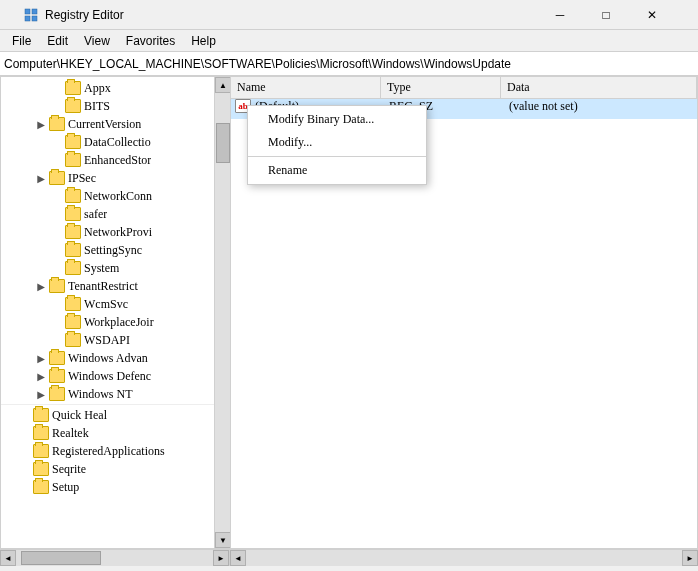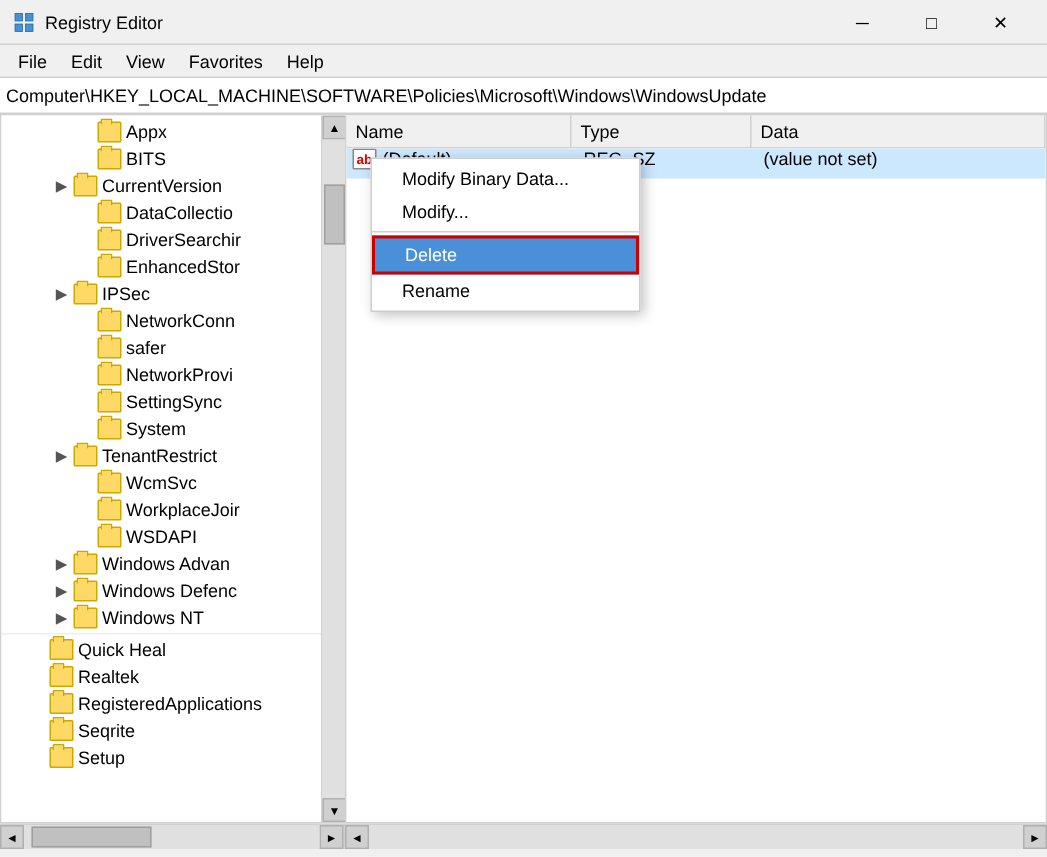--- a/index.html
+++ b/index.html
@@ -11,21 +11,21 @@
       height: 571px;
       overflow: hidden;
     }
 
     
     .title-bar {
       background: #f0f0f0;
       height: 30px;
       display: flex;
       align-items: center;
-      padding: 0 8px;
+      padding: 0 23px;
       border-bottom: 1px solid #d0d0d0;
       user-select: none;
     }
     .title-bar-icon {
       width: 16px;
       height: 16px;
       margin-right: 6px;
       display: flex;
       align-items: center;
       justify-content: center;
@@ -78,20 +78,21 @@
       font-size: 12px;
       color: #000;
     }
 
     
     .main-content {
       display: flex;
       height: calc(571px - 30px - 22px - 24px - 22px);
       border: 1px solid #d0d0d0;
       background: #fff;
+      font-family: Liberation Serif, serif;
     }
 
     
     .tree-panel {
       width: 230px;
       min-width: 230px;
       border-right: 1px solid #d0d0d0;
       overflow: hidden;
       background: #fff;
       position: relative;
@@ -379,26 +380,20 @@
       <div class="tree-item">
         <span class="tree-indent" style="display:inline-block;width:48px;"></span>
         <span class="tree-toggle"></span>
         <span class="tree-folder-icon"></span>
         <span class="tree-label">DataCollectio</span>
       </div>
       <div class="tree-item">
         <span class="tree-indent" style="display:inline-block;width:48px;"></span>
         <span class="tree-toggle"></span>
         <span class="tree-folder-icon"></span>
-        <span class="tree-label">DriverSearchir</span>
-      </div>
-      <div class="tree-item">
-        <span class="tree-indent" style="display:inline-block;width:48px;"></span>
-        <span class="tree-toggle"></span>
-        <span class="tree-folder-icon"></span>
         <span class="tree-label">EnhancedStor</span>
       </div>
       <div class="tree-item">
         <span class="tree-indent" style="display:inline-block;width:32px;"></span>
         <span class="tree-toggle">▶</span>
         <span class="tree-folder-icon"></span>
         <span class="tree-label">IPSec</span>
       </div>
       <div class="tree-item">
         <span class="tree-indent" style="display:inline-block;width:48px;"></span>
@@ -529,21 +524,20 @@
         <div class="list-cell" style="width:134px;">(Default)</div>
         <div class="list-cell" style="width:120px;">REG_SZ</div>
         <div class="list-cell" style="flex:1;">(value not set)</div>
       </div>
     </div>
 
     <div class="context-menu">
       <div class="ctx-item">Modify Binary Data...</div>
       <div class="ctx-item">Modify...</div>
       <div class="ctx-separator"></div>
-      <div class="ctx-item active" style="background:#4a90d9;color:#fff;border:2px solid #cc0000;">Delete</div>
       <div class="ctx-item">Rename</div>
     </div>
   </div>
 </div>
 
 <div style="display:flex;height:16px;background:#f0f0f0;border-top:1px solid #d0d0d0;">
 
   <div style="width:230px;display:flex;border-right:1px solid #d0d0d0;">
     <div class="h-scroll-btn">◄</div>
     <div class="h-scroll-track">

